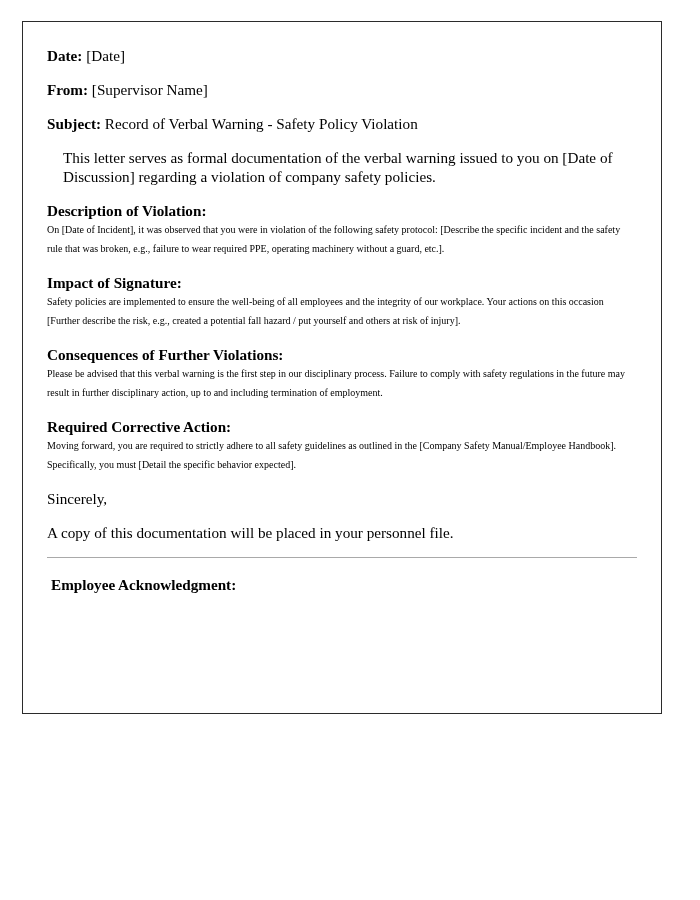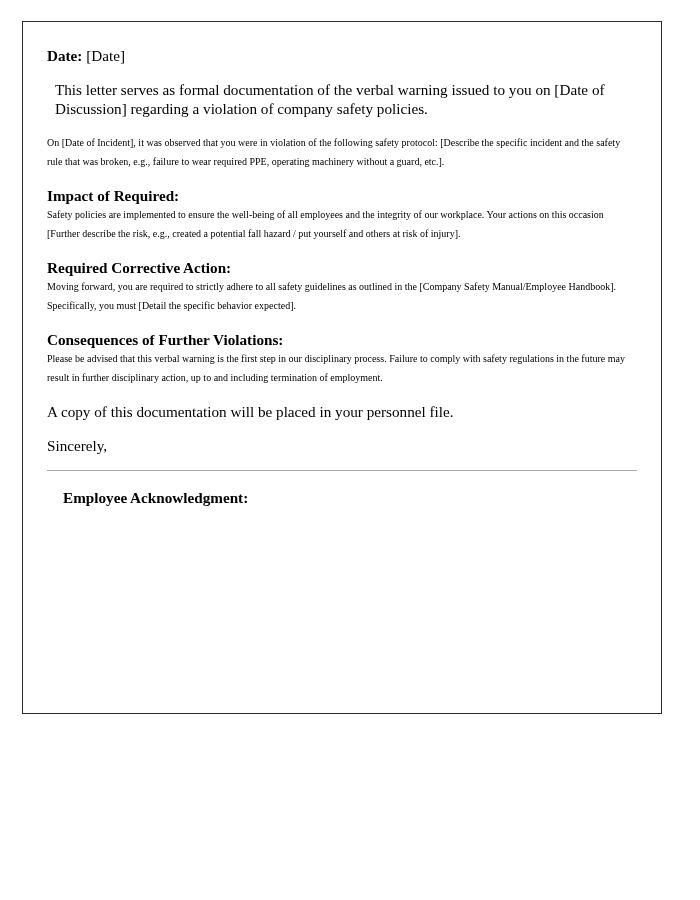--- a/index.html
+++ b/index.html
@@ -35,21 +35,21 @@
     color: #000000;
     margin: 0 0 15px 0;
     text-align: left;
   }
   .lbl {
     font-weight: bold;
   }
   .para {
     font-size: 15.2px;
     line-height: 19px;
-    margin: 0 0 15px 8px;
+    margin: 0 0 15px 16px;
     color: #000000;
   }
   .block {
     margin: 0 0 15px 0;
   }
   .block .heading {
     font-size: 15.2px;
     line-height: 19px;
     font-weight: bold;
     margin: 0;
@@ -64,63 +64,72 @@
   .rule {
     border: 0;
     border-top: 1px solid #a9a9a9;
     margin: 13px 0 17px 0;
     width: 590px;
   }
   .ack {
     font-size: 15.2px;
     line-height: 19px;
     font-weight: bold;
-    margin: 16px;
+    margin: 4px;
     color: #000000;
   }
 </style>
 </head>
 <body>
 
 <div class="page">
   <div class="page-inner">
 
     <p class="line">
       <span class="lbl">Date:</span>
       <span>[Date]</span>
     </p>
 
 
+    <p class="line">
+      <span class="lbl">From:</span>
+      <span>[Supervisor Name]</span>
+    </p>
 
+    <p class="line">
+      <span class="lbl">Subject:</span>
+      <span>Record of Verbal Warning - Safety Policy Violation</span>
+    </p>
 
 
     <p class="para">This letter serves as formal documentation of the verbal warning issued to you on [Date of Discussion] regarding a violation of company safety policies.</p>
 
     <div class="block">
+      <p class="heading">Description of Violation:</p>
       <p class="body">On [Date of Incident], it was observed that you were in violation of the following safety protocol: [Describe the specific incident and the safety rule that was broken, e.g., failure to wear required PPE, operating machinery without a guard, etc.].</p>
     </div>
 
     <div class="block">
-      <p class="heading">Impact of Required:</p>
+      <p class="heading">Impact of Signature:</p>
       <p class="body">Safety policies are implemented to ensure the well-being of all employees and the integrity of our workplace. Your actions on this occasion [Further describe the risk, e.g., created a potential fall hazard / put yourself and others at risk of injury].</p>
+    </div>
+
+    <div class="block">
+      <p class="heading">Consequences of Further Violations:</p>
+      <p class="body">Please be advised that this verbal warning is the first step in our disciplinary process. Failure to comply with safety regulations in the future may result in further disciplinary action, up to and including termination of employment.</p>
     </div>
 
     <div class="block">
       <p class="heading">Required Corrective Action:</p>
       <p class="body">Moving forward, you are required to strictly adhere to all safety guidelines as outlined in the [Company Safety Manual/Employee Handbook]. Specifically, you must [Detail the specific behavior expected].</p>
     </div>
 
-    <div class="block">
-      <p class="heading">Consequences of Further Violations:</p>
-      <p class="body">Please be advised that this verbal warning is the first step in our disciplinary process. Failure to comply with safety regulations in the future may result in further disciplinary action, up to and including termination of employment.</p>
-    </div>
+    <p class="line">Sincerely,</p>
 
     <p class="line">A copy of this documentation will be placed in your personnel file.</p>
-
-    <p class="line">Sincerely,</p>
 
 
 
     <hr class="rule">
 
     <p class="ack">Employee Acknowledgment:</p>
 
   </div>
 </div>
 

